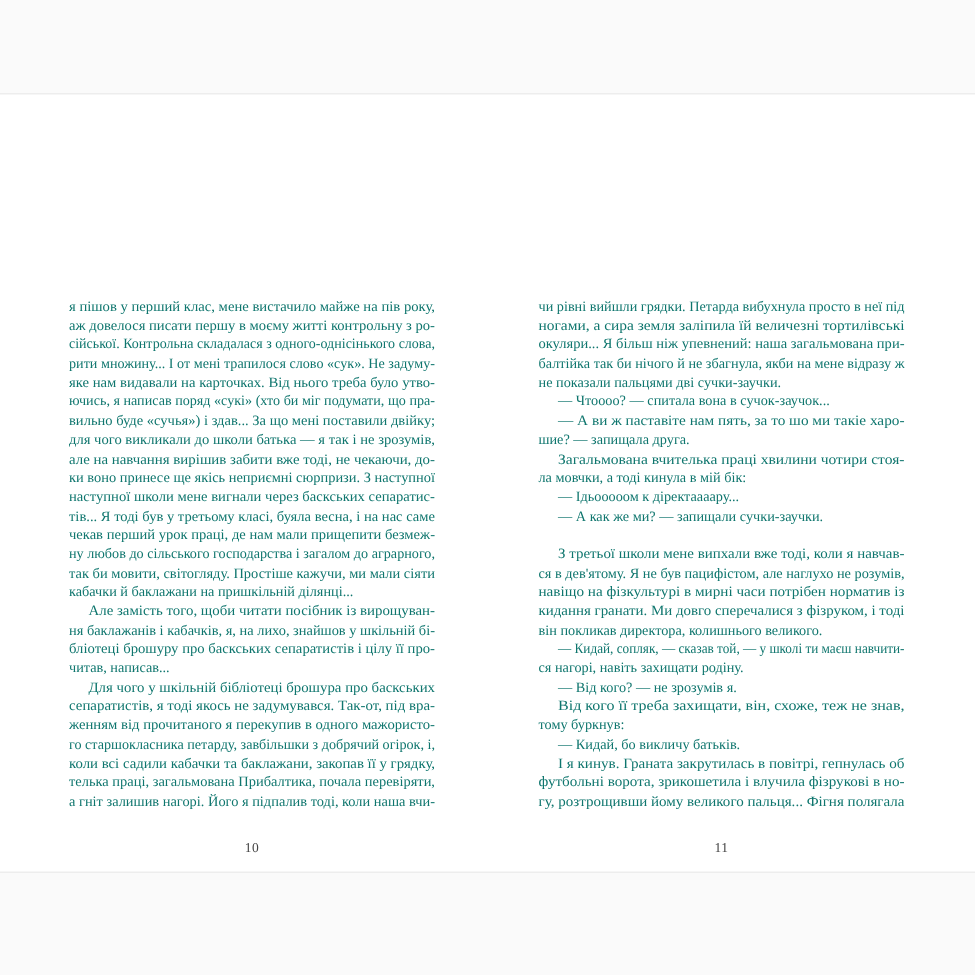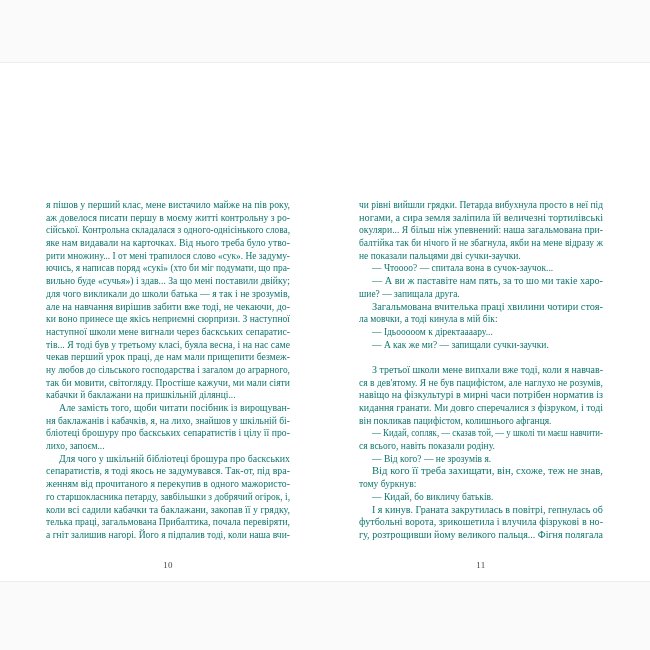--- a/index.html
+++ b/index.html
@@ -66,37 +66,37 @@
 <body>
 
 <div class="stage">
   <div class="page-area">
 
     <div>
       <div class="text-column col-left">
           <div class="line"><span class="t" style="transform: scaleX(1.0287);">я пішов у перший клас, мене вистачило майже на пів року,</span></div>
           <div class="line"><span class="t" style="transform: scaleX(1.0246);">аж довелося писати першу в моєму житті контрольну з ро-</span></div>
           <div class="line"><span class="t" style="transform: scaleX(0.9832);">сійської. Контрольна складалася з одного-однісінького слова,</span></div>
+          <div class="line"><span class="t" style="transform: scaleX(0.9925);">рити множину... І от мені трапилося слово «сук». Не задуму-</span></div>
           <div class="line"><span class="t" style="transform: scaleX(1.0308);">яке нам видавали на карточках. Від нього треба було утво-</span></div>
-          <div class="line"><span class="t" style="transform: scaleX(0.9925);">рити множину... І от мені трапилося слово «сук». Не задуму-</span></div>
           <div class="line"><span class="t" style="transform: scaleX(0.9912);">ючись, я написав поряд «сукі» (хто би міг подумати, що пра-</span></div>
           <div class="line"><span class="t" style="transform: scaleX(1.0195);">вильно буде «сучья») і здав... За що мені поставили двійку;</span></div>
           <div class="line"><span class="t" style="transform: scaleX(1.0255);">для чого викликали до школи батька — я так і не зрозумів,</span></div>
           <div class="line"><span class="t" style="transform: scaleX(1.0437);">але на навчання вирішив забити вже тоді, не чекаючи, до-</span></div>
           <div class="line"><span class="t" style="transform: scaleX(1.0114);">ки воно принесе ще якісь неприємні сюрпризи. З наступної</span></div>
           <div class="line"><span class="t" style="transform: scaleX(1.0257);">наступної школи мене вигнали через баскських сепаратис-</span></div>
           <div class="line"><span class="t" style="transform: scaleX(1.0215);">тів... Я тоді був у третьому класі, буяла весна, і на нас саме</span></div>
           <div class="line"><span class="t" style="transform: scaleX(1.0225);">чекав перший урок праці, де нам мали прищепити безмеж-</span></div>
           <div class="line"><span class="t" style="transform: scaleX(0.9941);">ну любов до сільського господарства і загалом до аграрного,</span></div>
           <div class="line"><span class="t" style="transform: scaleX(1.014);">так би мовити, світогляду. Простіше кажучи, ми мали сіяти</span></div>
           <div class="line"><span class="t">кабачки й баклажани на пришкільній ділянці...</span></div>
           <div class="line indent"><span class="t" style="transform: scaleX(1.0427);">Але замість того, щоби читати посібник із вирощуван-</span></div>
           <div class="line"><span class="t" style="transform: scaleX(1.0098);">ня баклажанів і кабачків, я, на лихо, знайшов у шкільній бі-</span></div>
           <div class="line"><span class="t" style="transform: scaleX(1.0301);">бліотеці брошуру про баскських сепаратистів і цілу її про-</span></div>
-          <div class="line"><span class="t">лихо, запоєм...</span></div>
+          <div class="line"><span class="t">читав, написав...</span></div>
           <div class="line indent"><span class="t" style="transform: scaleX(1.04);">Для чого у шкільній бібліотеці брошура про баскських</span></div>
           <div class="line"><span class="t" style="transform: scaleX(1.0441);">сепаратистів, я тоді якось не задумувався. Так-от, під вра-</span></div>
           <div class="line"><span class="t" style="transform: scaleX(1.0316);">женням від прочитаного я перекупив в одного мажористо-</span></div>
           <div class="line"><span class="t" style="transform: scaleX(0.9938);">го старшокласника петарду, завбільшки з добрячий огірок, і,</span></div>
           <div class="line"><span class="t" style="transform: scaleX(1.0384);">коли всі садили кабачки та баклажани, закопав її у грядку,</span></div>
           <div class="line"><span class="t" style="transform: scaleX(1.0139);">телька праці, загальмована Прибалтика, почала перевіряти,</span></div>
           <div class="line"><span class="t" style="transform: scaleX(1.0102);">а гніт залишив нагорі. Його я підпалив тоді, коли наша вчи-</span></div>
         </div>
       <div class="page-number pn-left">10</div>
     </div>
@@ -113,23 +113,23 @@
           <div class="line"><span class="t">шие? — запищала друга.</span></div>
           <div class="line indent"><span class="t" style="transform: scaleX(1.0907);">Загальмована вчителька праці хвилини чотири стоя-</span></div>
           <div class="line"><span class="t">ла мовчки, а тоді кинула в мій бік:</span></div>
           <div class="line indent"><span class="t">— Ідьооооом к діректаааару...</span></div>
           <div class="line indent"><span class="t">— А как же ми? — запищали сучки-заучки.</span></div>
           <div class="line spacer"></div>
           <div class="line indent"><span class="t" style="transform: scaleX(1.0485);">З третьої школи мене випхали вже тоді, коли я навчав-</span></div>
           <div class="line"><span class="t" style="transform: scaleX(1.0036);">ся в дев'ятому. Я не був пацифістом, але наглухо не розумів,</span></div>
           <div class="line"><span class="t" style="transform: scaleX(1.0644);">навіщо на фізкультурі в мирні часи потрібен норматив із</span></div>
           <div class="line"><span class="t" style="transform: scaleX(1.0474);">кидання гранати. Ми довго сперечалися з фізруком, і тоді</span></div>
-          <div class="line"><span class="t">він покликав пацифістом, колишнього афганця.</span></div>
+          <div class="line"><span class="t">він покликав директора, колишнього великого.</span></div>
           <div class="line indent"><span class="t" style="transform: scaleX(0.9278);">— Кидай, сопляк, — сказав той, — у школі ти маєш навчити-</span></div>
-          <div class="line"><span class="t">ся всього, навіть показали родіну.</span></div>
+          <div class="line"><span class="t">ся нагорі, навіть захищати родіну.</span></div>
           <div class="line indent"><span class="t">— Від кого? — не зрозумів я.</span></div>
           <div class="line indent"><span class="t" style="transform: scaleX(1.1241);">Від кого її треба захищати, він, схоже, теж не знав,</span></div>
           <div class="line"><span class="t">тому буркнув:</span></div>
           <div class="line indent"><span class="t">— Кидай, бо викличу батьків.</span></div>
           <div class="line indent"><span class="t" style="transform: scaleX(1.0592);">І я кинув. Граната закрутилась в повітрі, гепнулась об</span></div>
           <div class="line"><span class="t" style="transform: scaleX(1.0607);">футбольні ворота, зрикошетила і влучила фізрукові в но-</span></div>
           <div class="line"><span class="t" style="transform: scaleX(1.0549);">гу, розтрощивши йому великого пальця... Фігня полягала</span></div>
         </div>
       <div class="page-number pn-right">11</div>
     </div>

